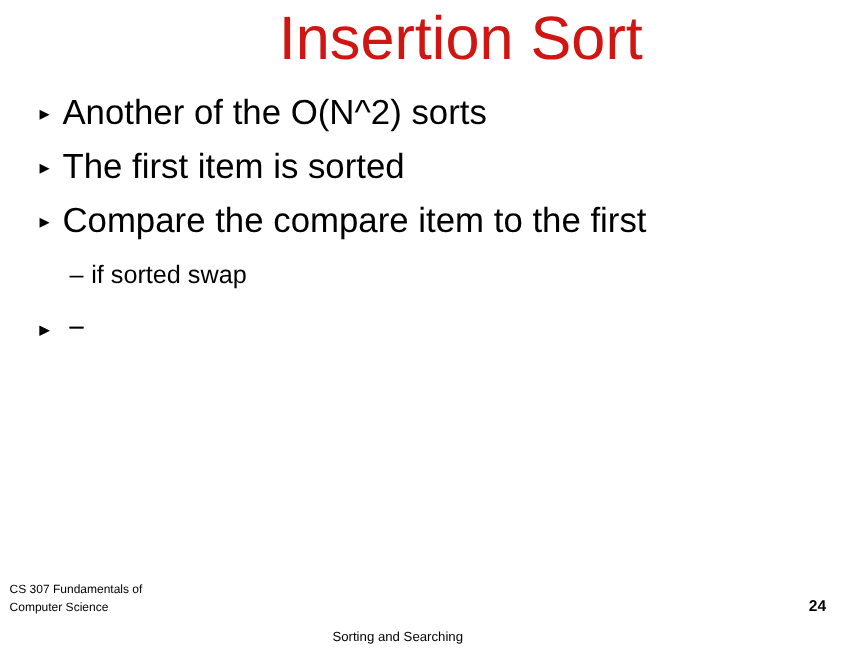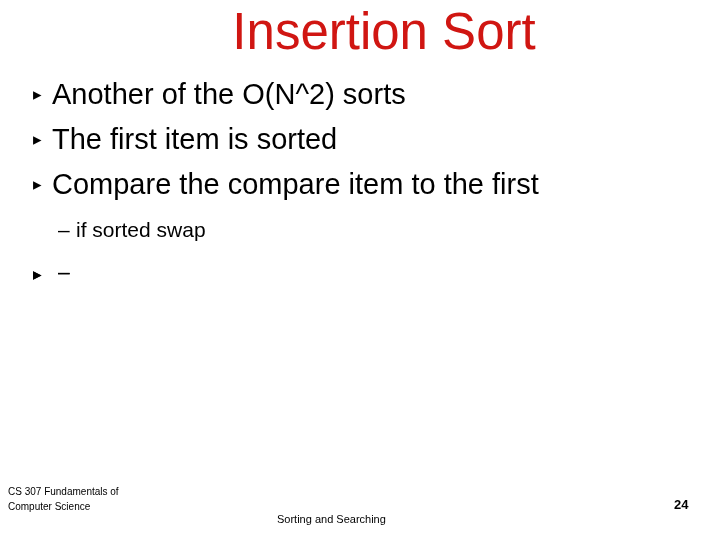--- a/index.html
+++ b/index.html
@@ -106,21 +106,21 @@
     top: 484px;
     font-size: 10px;
     line-height: 15px;
     color: #000000;
     white-space: pre-line;
   }
 
   .footer-center {
     position: absolute;
     left: 277px;
-    top: 512px;
+    top: 524px;
     font-size: 11px;
     line-height: 15px;
     color: #000000;
     white-space: nowrap;
   }
 
   .footer-page {
     position: absolute;
     left: 656px;
     top: 497px;

